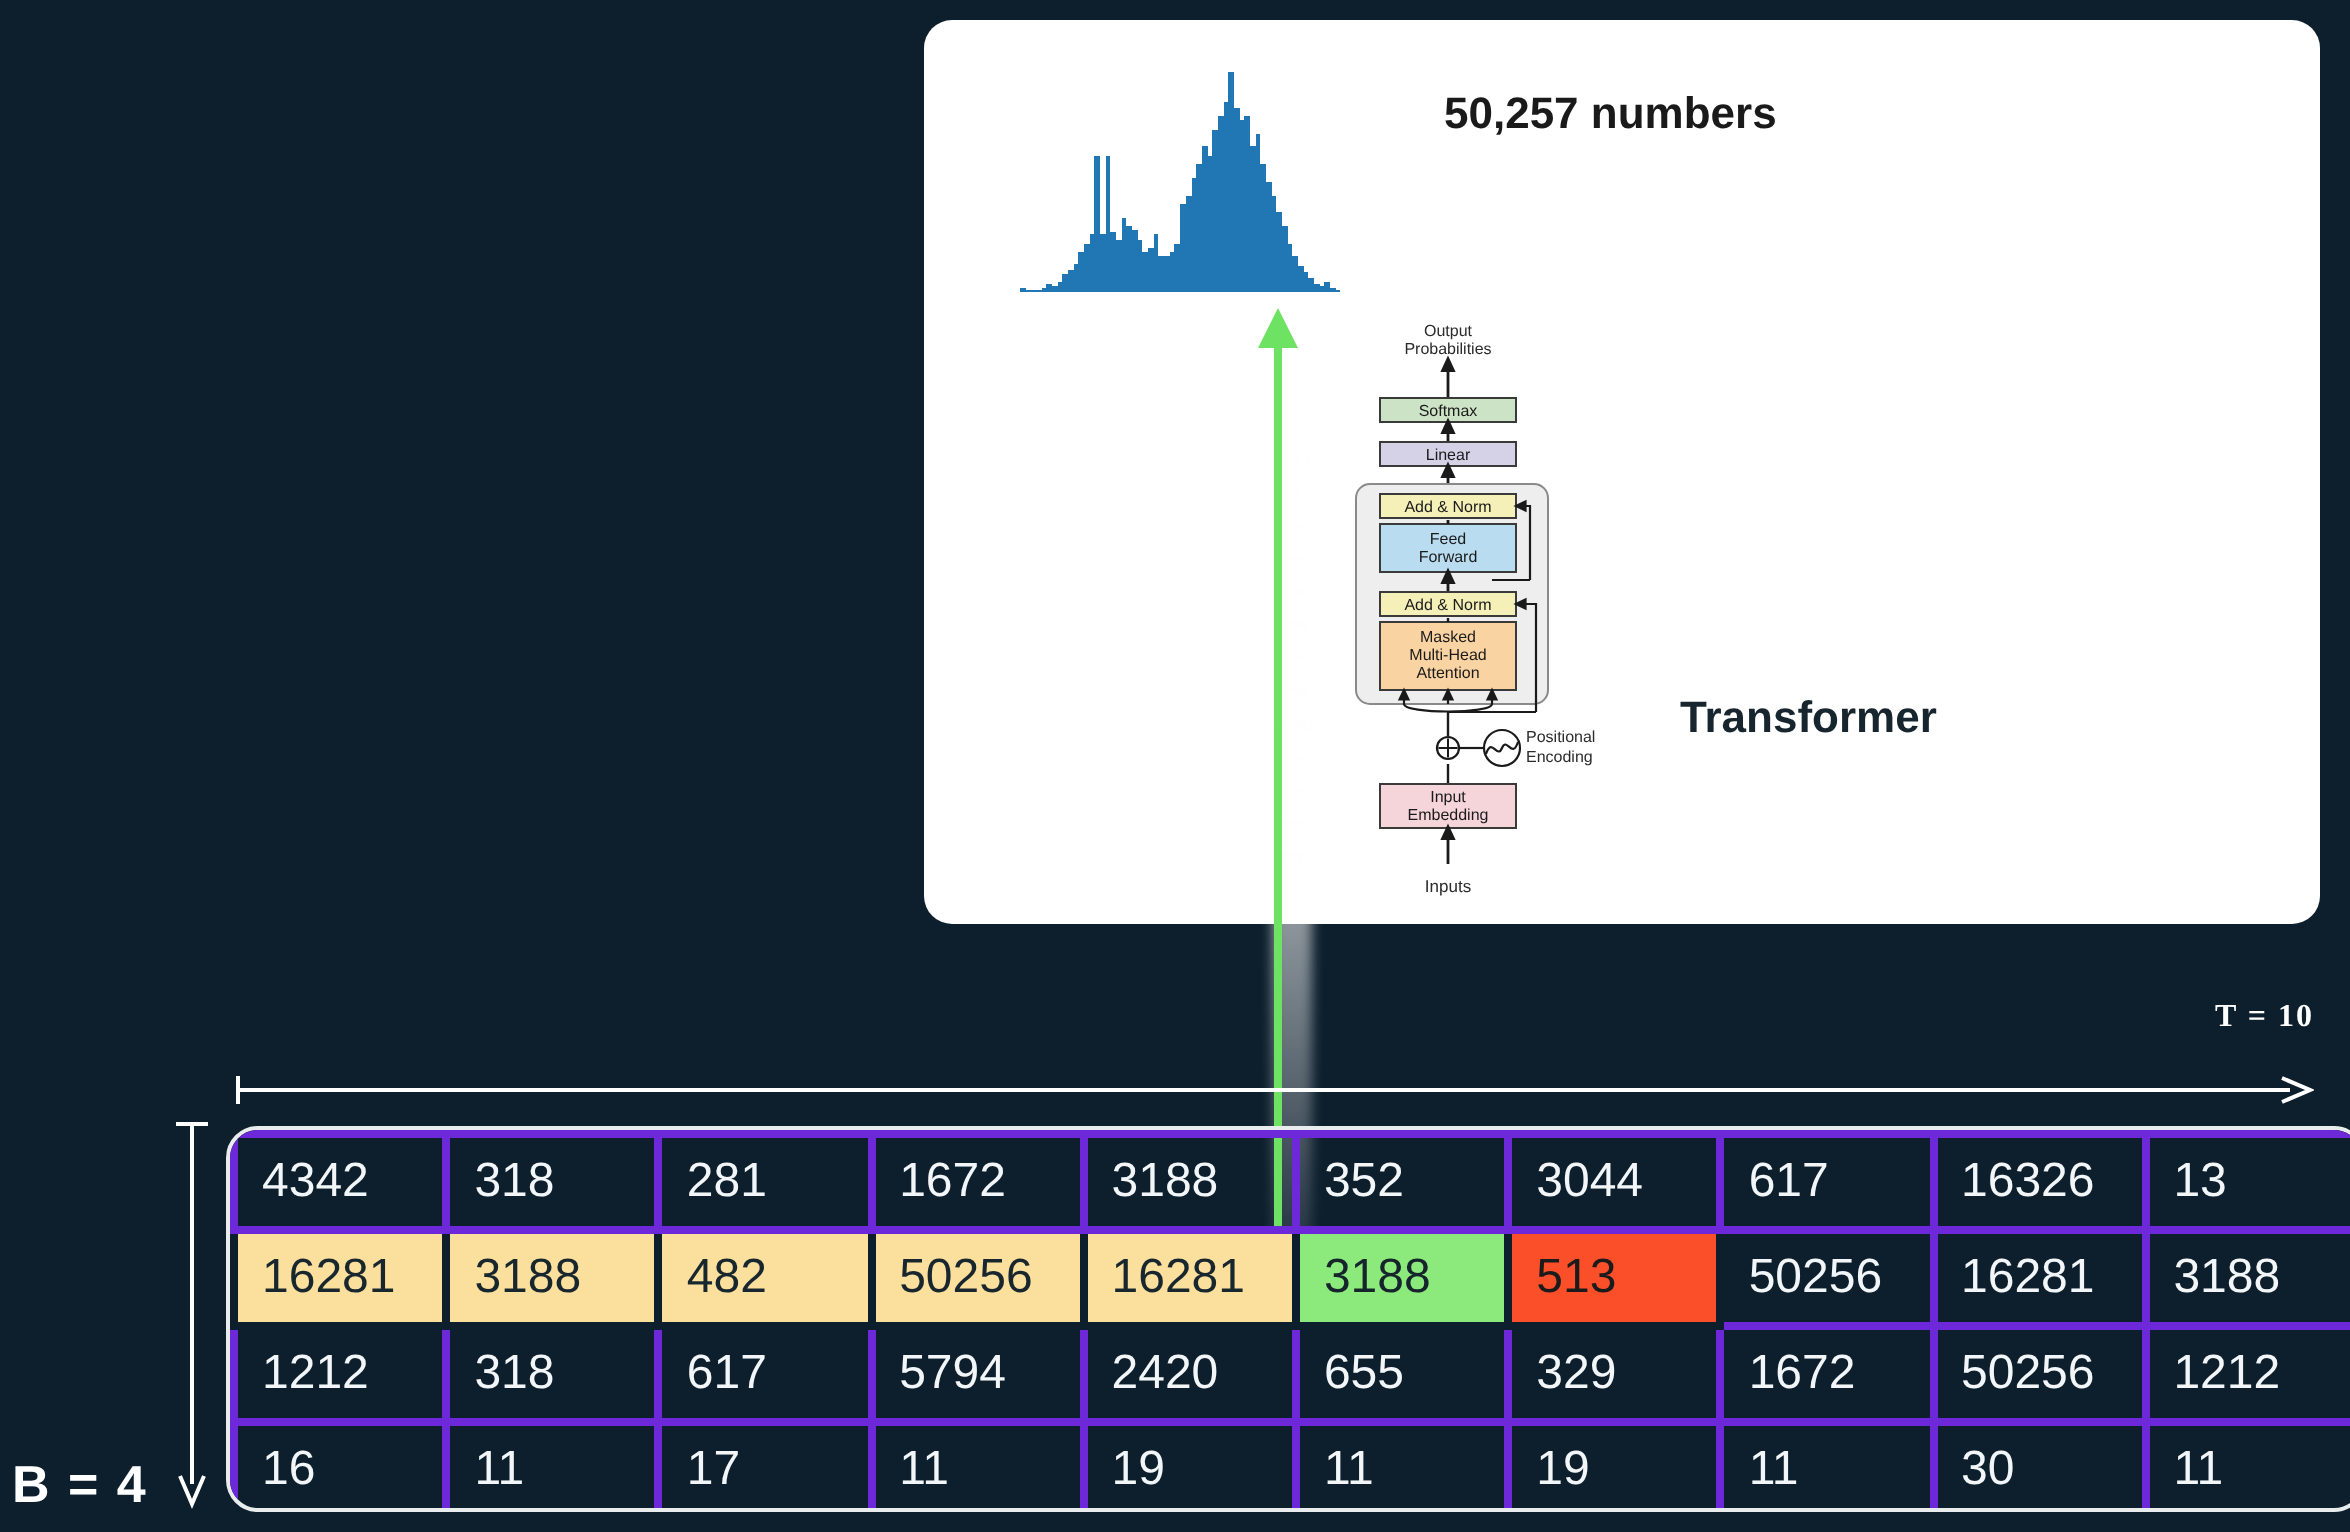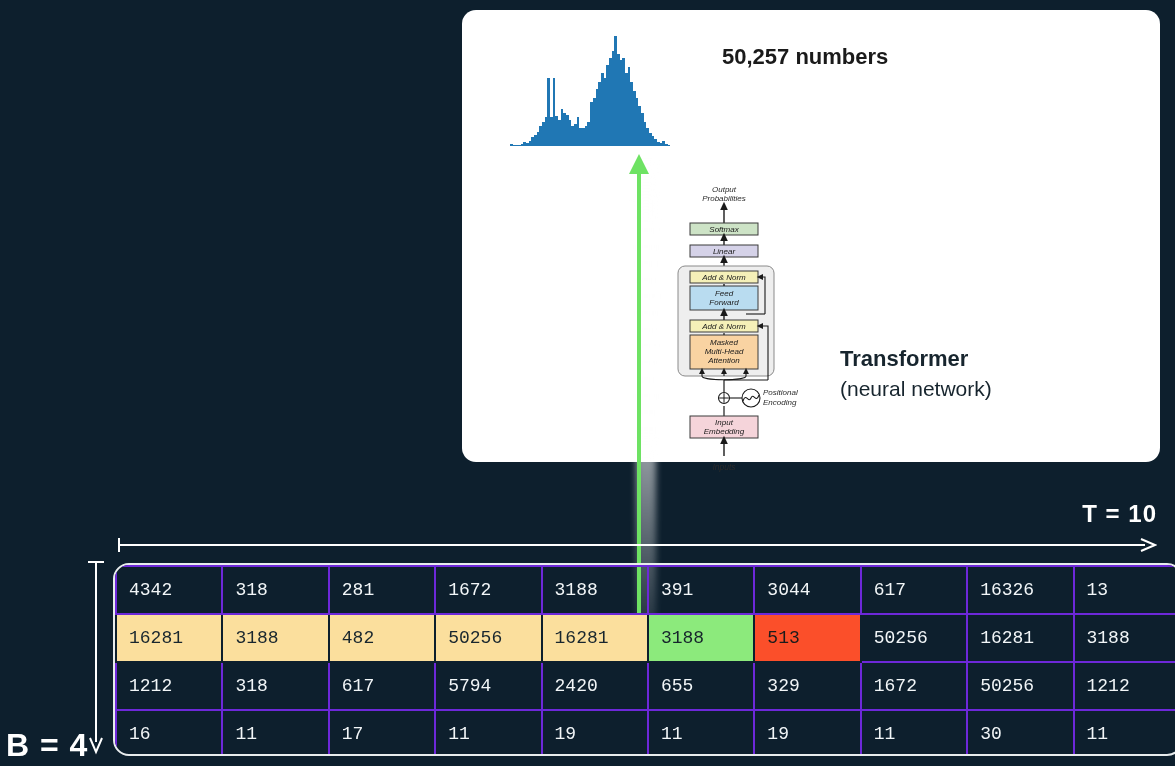--- a/index.html
+++ b/index.html
@@ -54,24 +54,23 @@
     font-size: 21px;
     line-height: 30px;
   }
   .caption .l1 { font-weight: bold; font-size: 22px; }
   .caption .label-val { color: #f04055; }
 
   
   .tf {
     position: absolute;
     left: 662px;
-    top: 180px;
+    top: 156px;
     width: 180px;
     height: 295px;
-    font-style: italic;
   }
   .tf svg { display: block; }
 
   .tf-label {
     position: absolute;
     left: 840px;
     top: 344px;
     color: #17252e;
     font-size: 21px;
     line-height: 30px;
@@ -95,39 +94,40 @@
     background: linear-gradient(to bottom, rgba(255,255,255,0.0), rgba(255,255,255,0.55) 12%, rgba(255,255,255,0.6) 55%, rgba(255,255,255,0.0));
     filter: blur(3px);
   }
 
   
   .t-label {
     position: absolute;
     right: 18px;
     top: 500px;
     color: #ffffff;
-    font-size: 24px;
+    font-size: 16px;
     font-weight: bold;
     letter-spacing: 1px;
+    font-family: Liberation Serif, serif;
   }
   .t-axis {
     position: absolute;
     left: 117px;
     top: 538px;
     width: 1040px;
     height: 14px;
   }
 
   
   .b-label {
     position: absolute;
     left: 6px;
     top: 727px;
     color: #ffffff;
-    font-size: 32px;
+    font-size: 26px;
     font-weight: bold;
     letter-spacing: 1px;
   }
   .b-axis {
     position: absolute;
     left: 88px;
     top: 560px;
     width: 16px;
     height: 196px;
   }
@@ -144,28 +144,27 @@
     overflow: hidden;
     box-sizing: border-box;
   }
   table.tokens {
     border-collapse: collapse;
     width: 100%;
     height: 100%;
     table-layout: fixed;
   }
   table.tokens td {
-    border: 2px solid #6d28d9;
+    border: 4px solid #6d28d9;
     color: #f2f6f8;
-    font-size: 18px;
+    font-size: 24px;
     padding: 4px 0 4px 12px;
     height: 48px;
     box-sizing: border-box;
     white-space: nowrap;
-    font-family: Liberation Mono, monospace;
   }
   table.tokens td.hl-row {
     background: #fbdf9d;
     color: #18262e;
     border-color: #0d1f2d;
   }
   table.tokens td.hl-green {
     background: #8cea7c;
     color: #16242c;
     border-color: #0d1f2d;
@@ -318,21 +317,20 @@
       <rect x="28" y="236" width="68" height="22" fill="#f5d4da" stroke="#3a3a3a" stroke-width="1"></rect>
       <text x="62" y="245" font-family="Liberation Sans, sans-serif" font-size="8" fill="#1a1a1a" text-anchor="middle">Input</text>
       <text x="62" y="254" font-family="Liberation Sans, sans-serif" font-size="8" fill="#1a1a1a" text-anchor="middle">Embedding</text>
       <line x1="62" y1="276" x2="62" y2="260" stroke="#1a1a1a" stroke-width="1.4" marker-end="url(#arf)"></line>
       <text x="62" y="290" font-family="Liberation Sans, sans-serif" font-size="8.5" fill="#2b2b2b" text-anchor="middle">Inputs</text>
     </svg>
   </div>
 
   <div class="tf-label">
     <div class="t1">Transformer</div>
-    <div>(neural network)</div>
   </div>
 
   <div class="glow"></div>
   <div class="green-arrow">
     <svg width="26" height="510" viewBox="0 0 26 510">
       <line x1="13" y1="508" x2="13" y2="18" stroke="#6ee263" stroke-width="4"></line>
       <path d="M13,2 L23,22 L3,22 Z" fill="#6ee263"></path>
     </svg>
   </div>
 
@@ -356,21 +354,21 @@
 
   <div class="table-wrap">
     <table class="tokens" id="tokens-table">
       <tbody id="tokens-body">
           <tr>
             <td>4342</td>
             <td>318</td>
             <td>281</td>
             <td>1672</td>
             <td>3188</td>
-            <td>391</td>
+            <td>352</td>
             <td>3044</td>
             <td>617</td>
             <td>16326</td>
             <td>13</td>
           </tr>
           <tr>
             <td class="hl-row">16281</td>
             <td class="hl-row">3188</td>
             <td class="hl-row">482</td>
             <td class="hl-row">50256</td>

